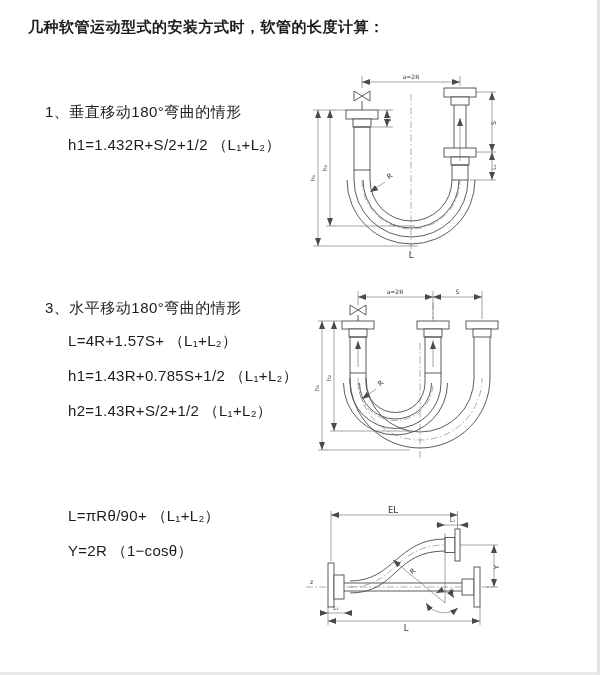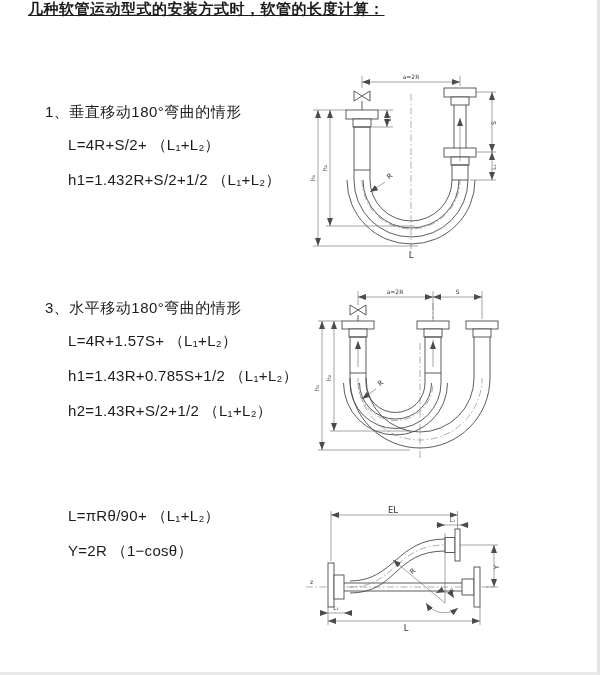--- a/index.html
+++ b/index.html
@@ -2,21 +2,21 @@
 <html><head>
 <meta charset="utf-8">
 <style>
   html,body{margin:0;padding:0;}
   body{
     width:600px;height:675px;position:relative;background:#ffffff;
     font-family:"Liberation Sans","DejaVu Sans",sans-serif;color:#1c1c1c;
     overflow:hidden;
   }
   .page{position:absolute;inset:0;border-right:3px solid #e3e3e3;border-bottom:3px solid #e9e9e9;}
-  .title{position:absolute;left:28px;top:0;margin:0;font-size:15px;font-weight:700;letter-spacing:.5px;text-decoration:underline;}
+  .title{position:absolute;left:28px;top:18px;margin:0;font-size:15px;font-weight:700;letter-spacing:.5px;}
   .sec{position:absolute;left:45px;}
   .sec1{top:103px}.sec2{top:299px}.sec3{top:507px}
   .heading{font-size:15px;font-weight:400;letter-spacing:.5px;margin:0 16px 14px 0;}
   .formula{font-size:15px;font-weight:500;letter-spacing:.3px;margin:0 0 16px 23px;white-space:nowrap;}
   svg.diag{position:absolute;}
   #d1{left:300px;top:66px;}
   #d2{left:310px;top:283px;}
   #d3{left:298px;top:503px;}
   .ln{stroke:#4b4b4b;stroke-width:.9;fill:none;}
   .lnf{stroke:#4b4b4b;stroke-width:.9;fill:#ffffff;}
@@ -29,21 +29,20 @@
 </style>
 </head>
 <body>
 
 <div class="page">
 
   <h1 class="title">几种软管运动型式的安装方式时，软管的长度计算：</h1>
 
   <div class="sec sec1">
     <div class="heading">1、垂直移动180°弯曲的情形</div>
-    <div class="formula">L=4R+S/2+ （L₁+L₂）</div>
     <div class="formula">h1=1.432R+S/2+1/2 （L₁+L₂）</div>
   </div>
 
   <div class="sec sec2">
     <div class="heading">3、水平移动180°弯曲的情形</div>
     <div class="formula">L=4R+1.57S+ （L₁+L₂）</div>
     <div class="formula">h1=1.43R+0.785S+1/2 （L₁+L₂）</div>
     <div class="formula">h2=1.43R+S/2+1/2 （L₁+L₂）</div>
   </div>
 

